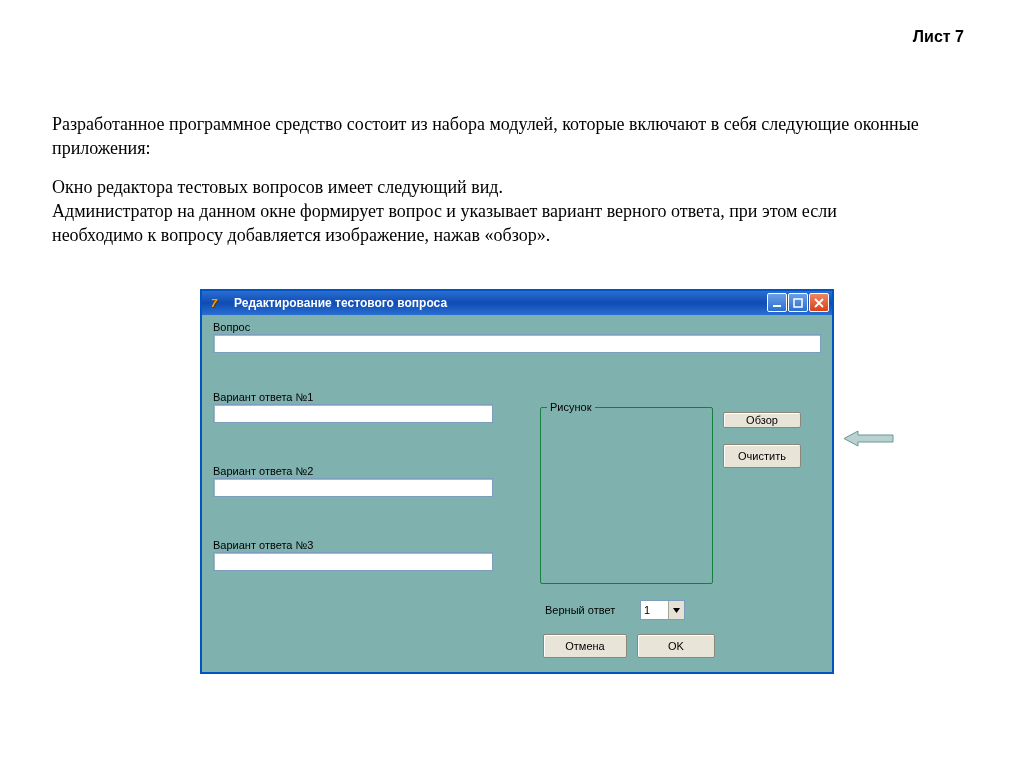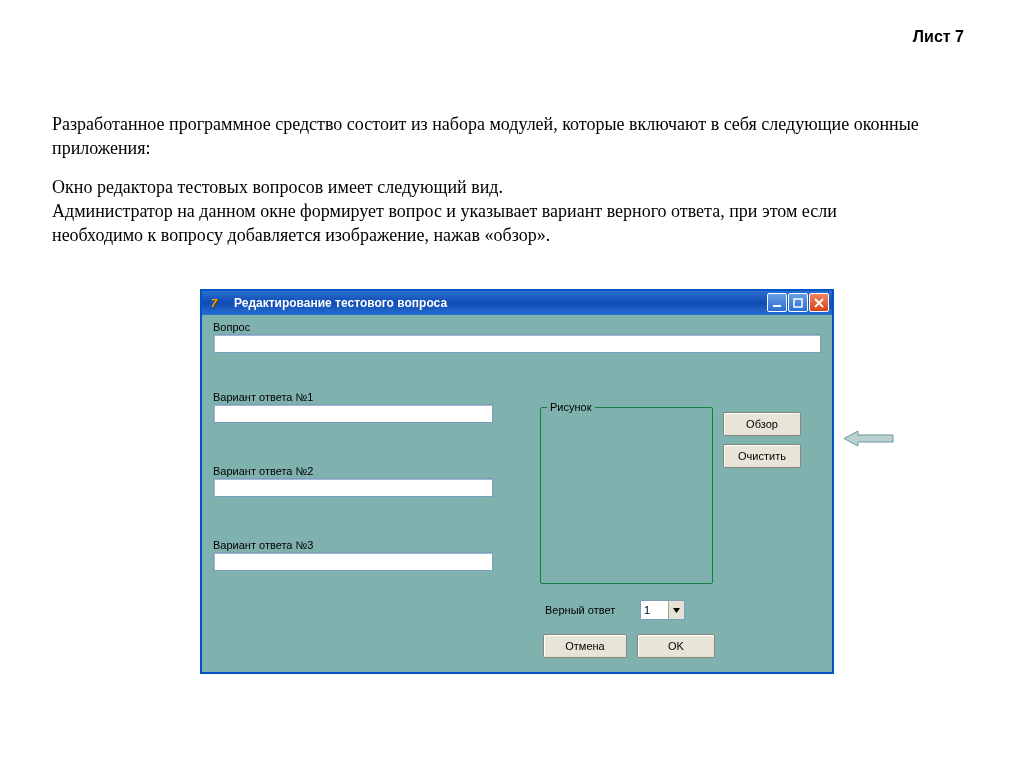--- a/index.html
+++ b/index.html
@@ -206,21 +206,21 @@
     <div class="lbl" style="left:8px; top:148px;">Вариант ответа №2</div>
     <div class="textbox" style="left:8px; top:161px; width:280px; height:19px;"></div>
 
     <div class="lbl" style="left:8px; top:222px;">Вариант ответа №3</div>
     <div class="textbox" style="left:8px; top:235px; width:280px; height:19px;"></div>
 
     <div class="groupbox" style="left:335px; top:90px; width:173px; height:177px;">
       <div class="groupbox-legend">Рисунок</div>
     </div>
 
-    <div class="btn" style="left:518px; top:95px; width:78px; height:24px;">Обзор</div>
+    <div class="btn" style="left:518px; top:95px; width:78px; height:16px;">Обзор</div>
     <div class="btn" style="left:518px; top:127px; width:78px; height:24px;">Очистить</div>
 
     <div class="lbl" style="left:340px; top:287px;">Верный ответ</div>
     <div class="combo" style="left:435px; top:283px; width:45px; height:20px;">
       <span>1</span>
       <span class="arrow">
         <svg viewBox="0 0 7 5">
             <path d="M0 0 L7 0 L3.5 5 Z" fill="#000"></path>
           </svg>
       </span>

